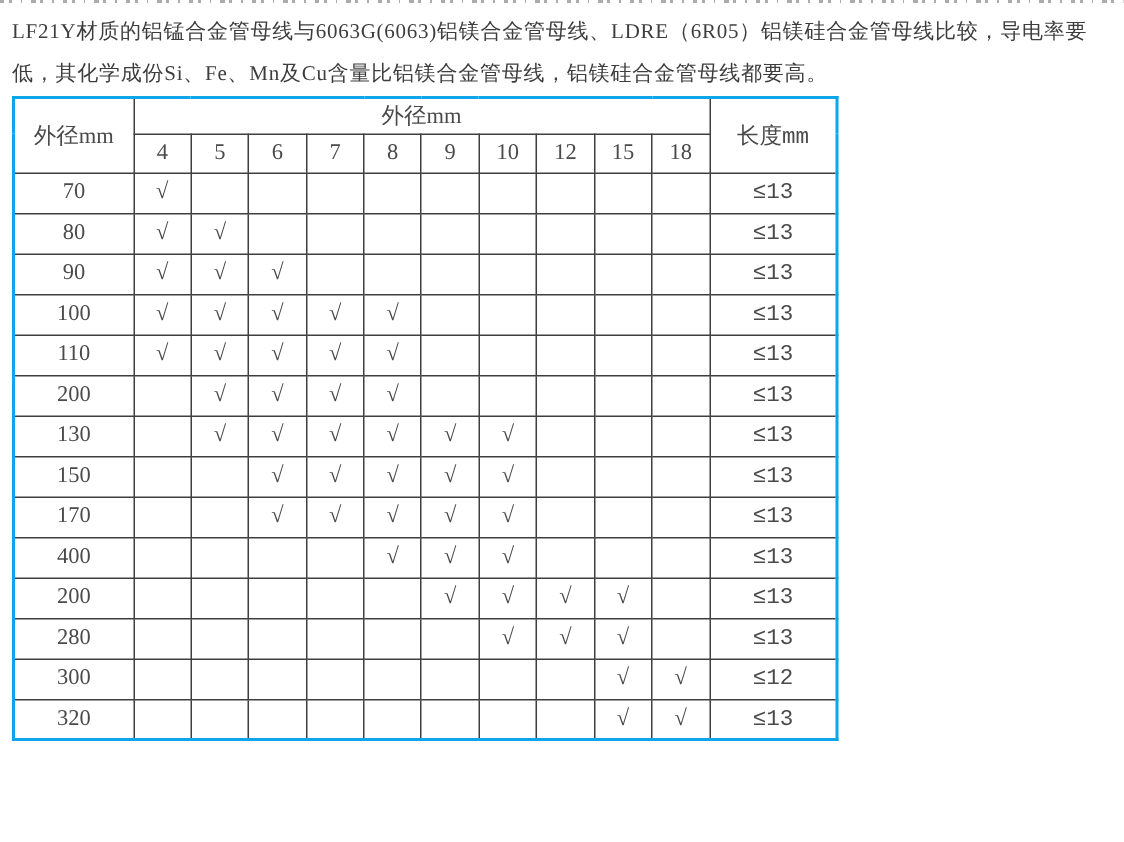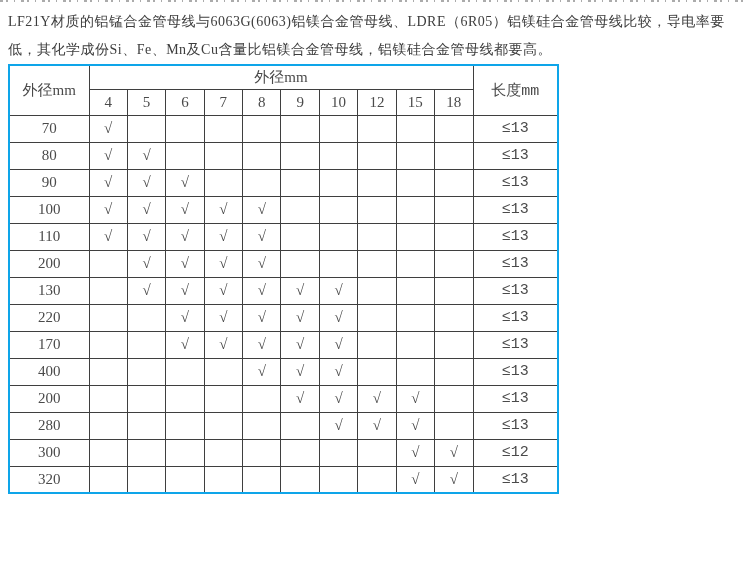--- a/index.html
+++ b/index.html
@@ -186,21 +186,21 @@
           <td class="check">√</td>
           <td class="check">√</td>
           <td class="check">√</td>
           <td class="check">√</td>
           <td class="check"></td>
           <td class="check"></td>
           <td class="check"></td>
           <td class="len">≤13</td>
         </tr>
         <tr>
-          <td>220</td>
+          <td>150</td>
           <td class="check"></td>
           <td class="check"></td>
           <td class="check">√</td>
           <td class="check">√</td>
           <td class="check">√</td>
           <td class="check">√</td>
           <td class="check">√</td>
           <td class="check"></td>
           <td class="check"></td>
           <td class="check"></td>

